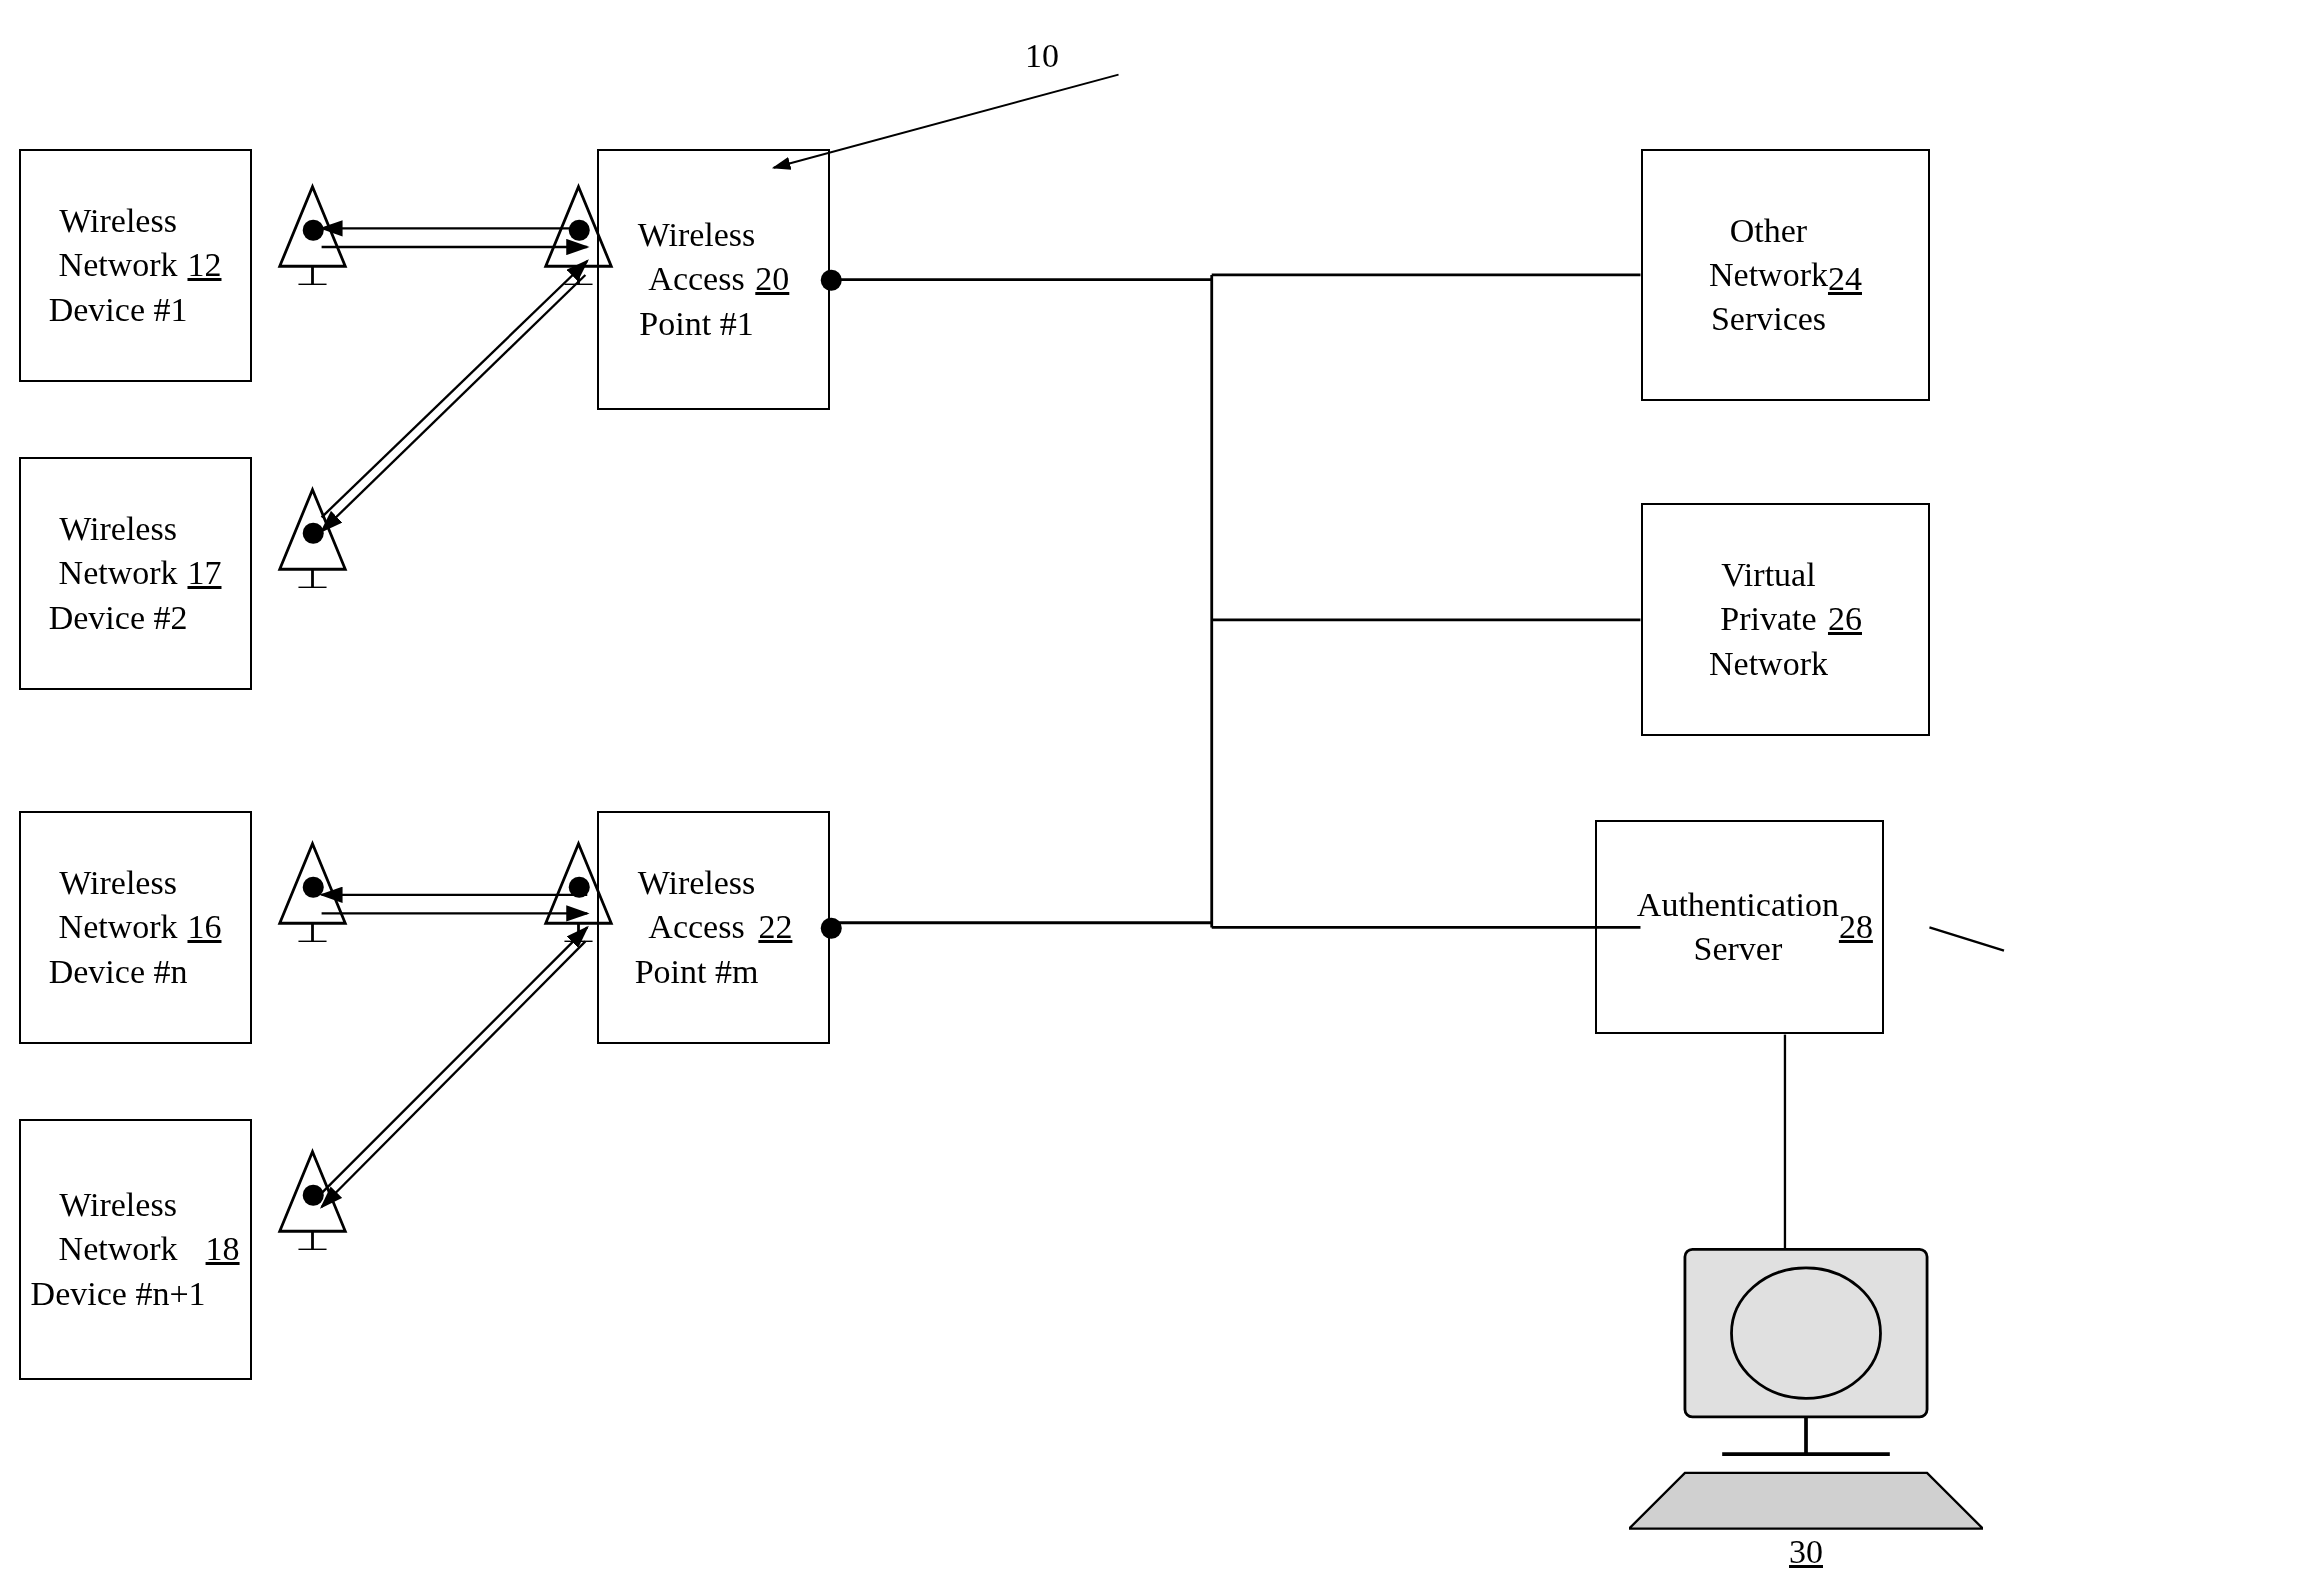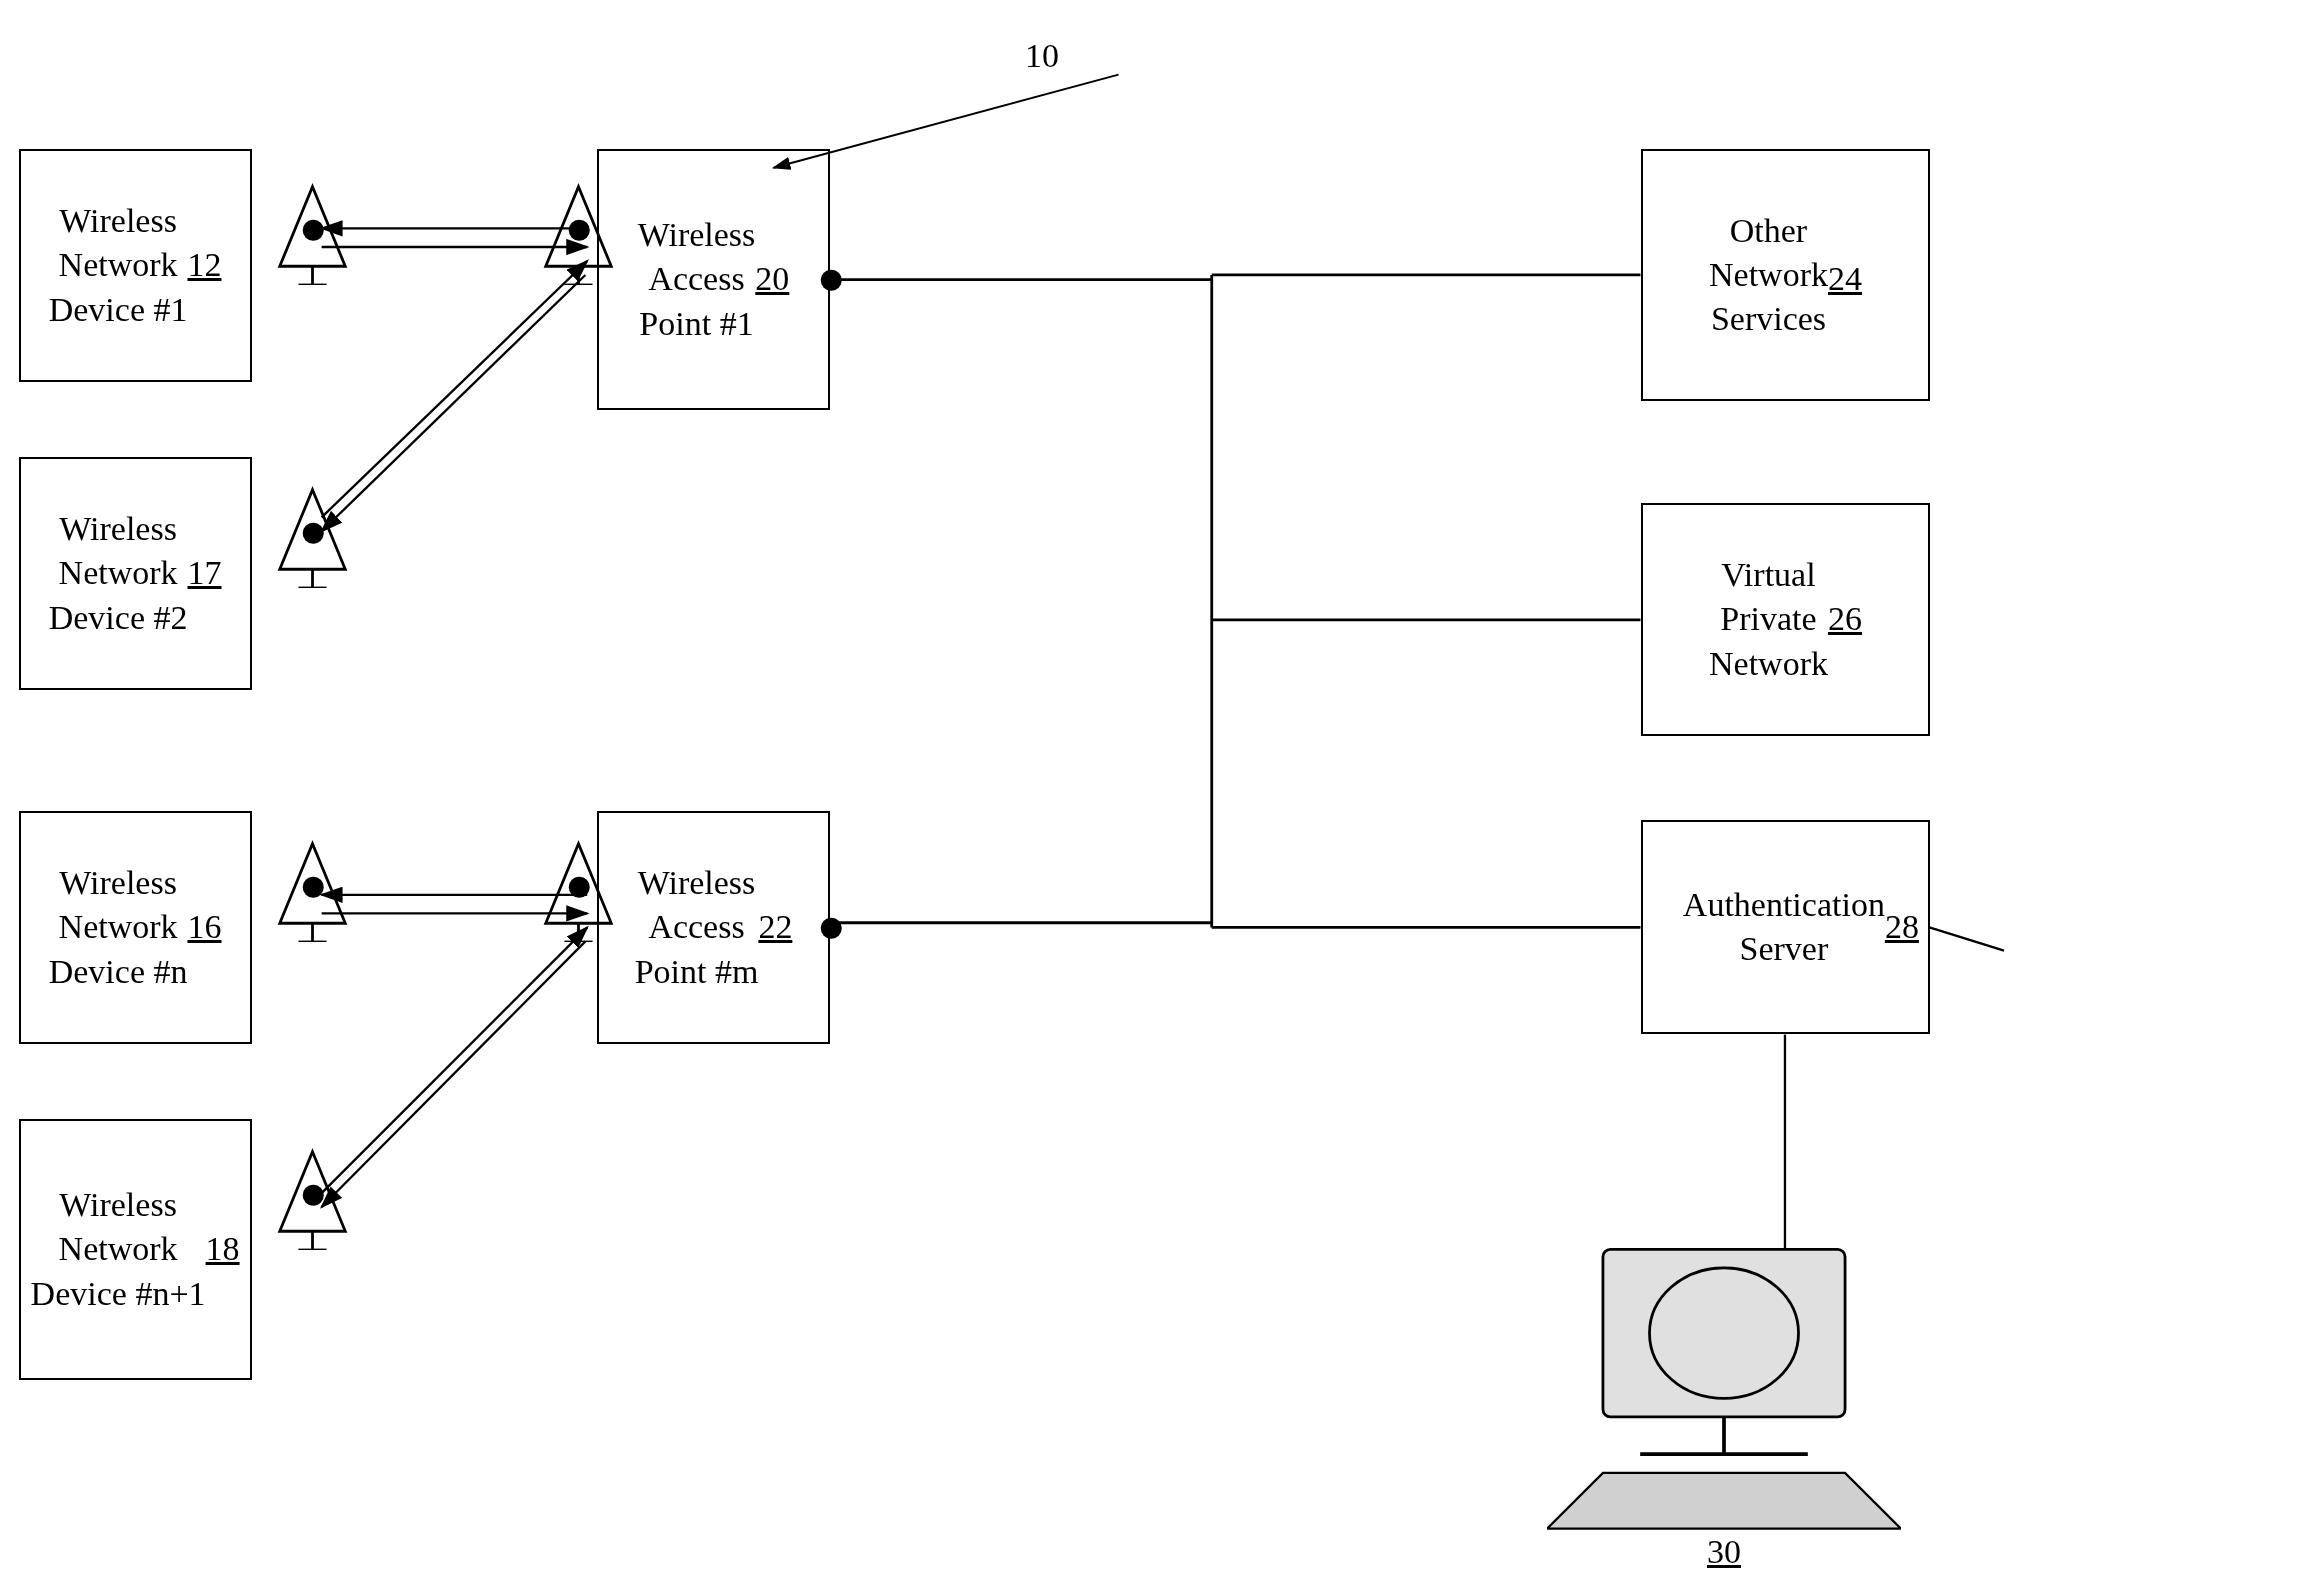--- a/index.html
+++ b/index.html
@@ -117,21 +117,21 @@
   <div class="box" style="left:1641px; top:149px; width:289px; height:252px;">
     <span>Other<br>Network<br>Services</span>
     <span class="ref" style="text-decoration:underline;margin-top:8px;">24</span>
   </div>
 
   <div class="box" style="left:1641px; top:503px; width:289px; height:233px;">
     <span>Virtual<br>Private<br>Network</span>
     <span class="ref" style="text-decoration:underline;">26</span>
   </div>
 
-  <div class="box" style="left:1641px; top:820px; width:289px; height:214px;padding-left:40px;">
+  <div class="box" style="left:1595px; top:820px; width:289px; height:214px;padding-left:40px;">
     <span>Authentication<br>Server</span>
     <span class="ref" style="text-decoration:underline;">28</span>
   </div>
 
   <svg class="svg-overlay" viewBox="0 0 2489 1693" width="2320" height="1578">
     <defs>
       <marker id="arrow" markerWidth="10" markerHeight="7" refX="9" refY="3.5" orient="auto">
         <polygon points="0 0, 10 3.5, 0 7" fill="#000"></polygon>
       </marker>
       <marker id="arrow-rev" markerWidth="10" markerHeight="7" refX="1" refY="3.5" orient="auto">
@@ -224,21 +224,21 @@
   <div class="antenna" style="left:275px; top:1147px;">
     <svg width="75" height="103" viewBox="0 0 80 110">
       <polygon points="40,5 75,90 5,90" fill="none" stroke="#000" stroke-width="3"></polygon>
       <line x1="40" y1="90" x2="40" y2="110" stroke="#000" stroke-width="3"></line>
       <line x1="25" y1="110" x2="55" y2="110" stroke="#000" stroke-width="3"></line>
     </svg>
   </div>
   <div class="dot" style="left:313px; top:1195px;"></div>
 
 
-  <div class="computer-icon" style="left:1547px; top:1240px;">
+  <div class="computer-icon" style="left:1629px; top:1240px;">
     <svg width="354" height="298" viewBox="0 0 380 320">
 
       <rect x="60" y="10" width="260" height="180" rx="8" ry="8" fill="#e0e0e0" stroke="#000" stroke-width="3"></rect>
 
       <ellipse cx="190" cy="100" rx="80" ry="70" fill="none" stroke="#000" stroke-width="3"></ellipse>
 
       <line x1="190" y1="190" x2="190" y2="230" stroke="#000" stroke-width="4"></line>
 
       <line x1="100" y1="230" x2="280" y2="230" stroke="#000" stroke-width="4"></line>
 

